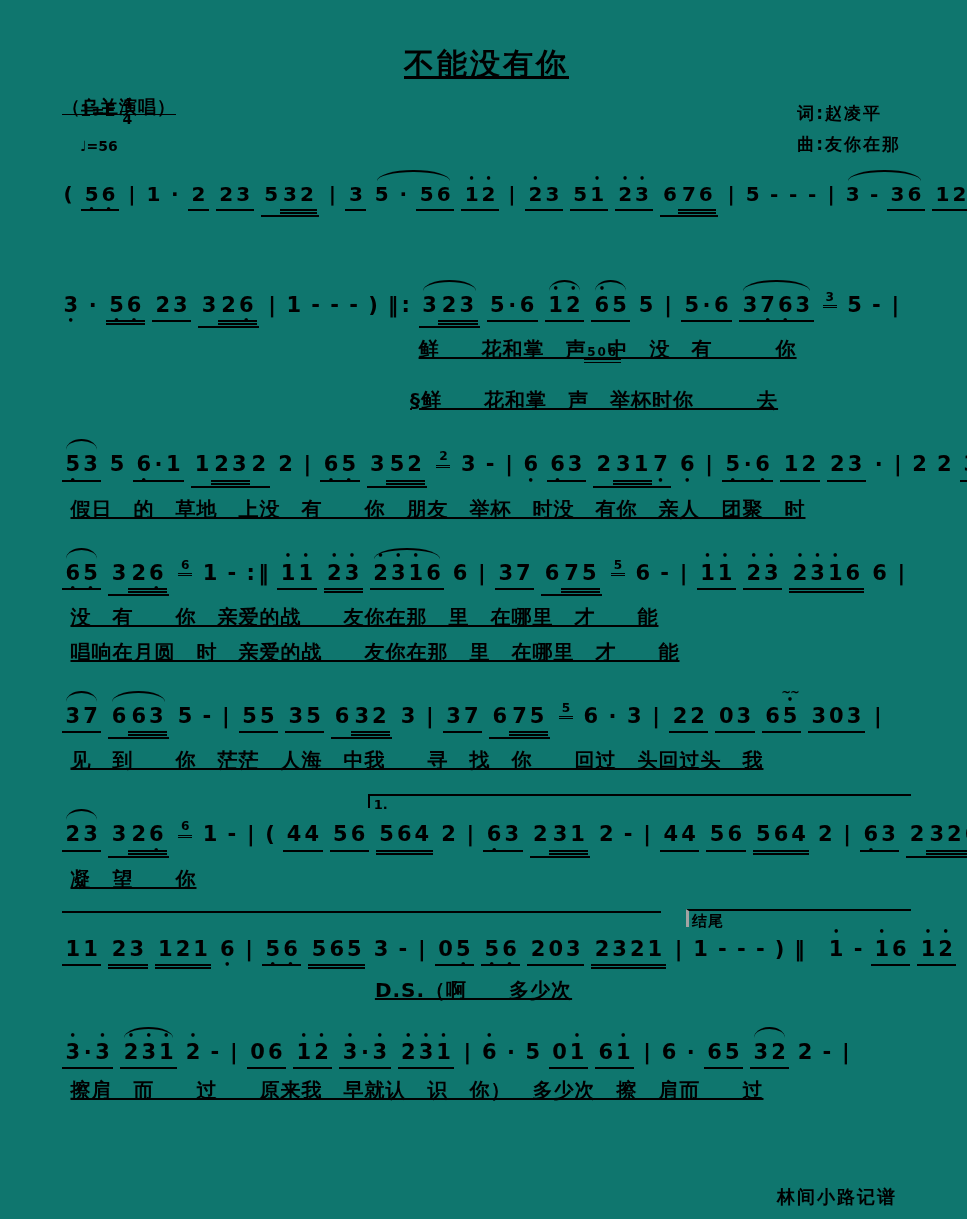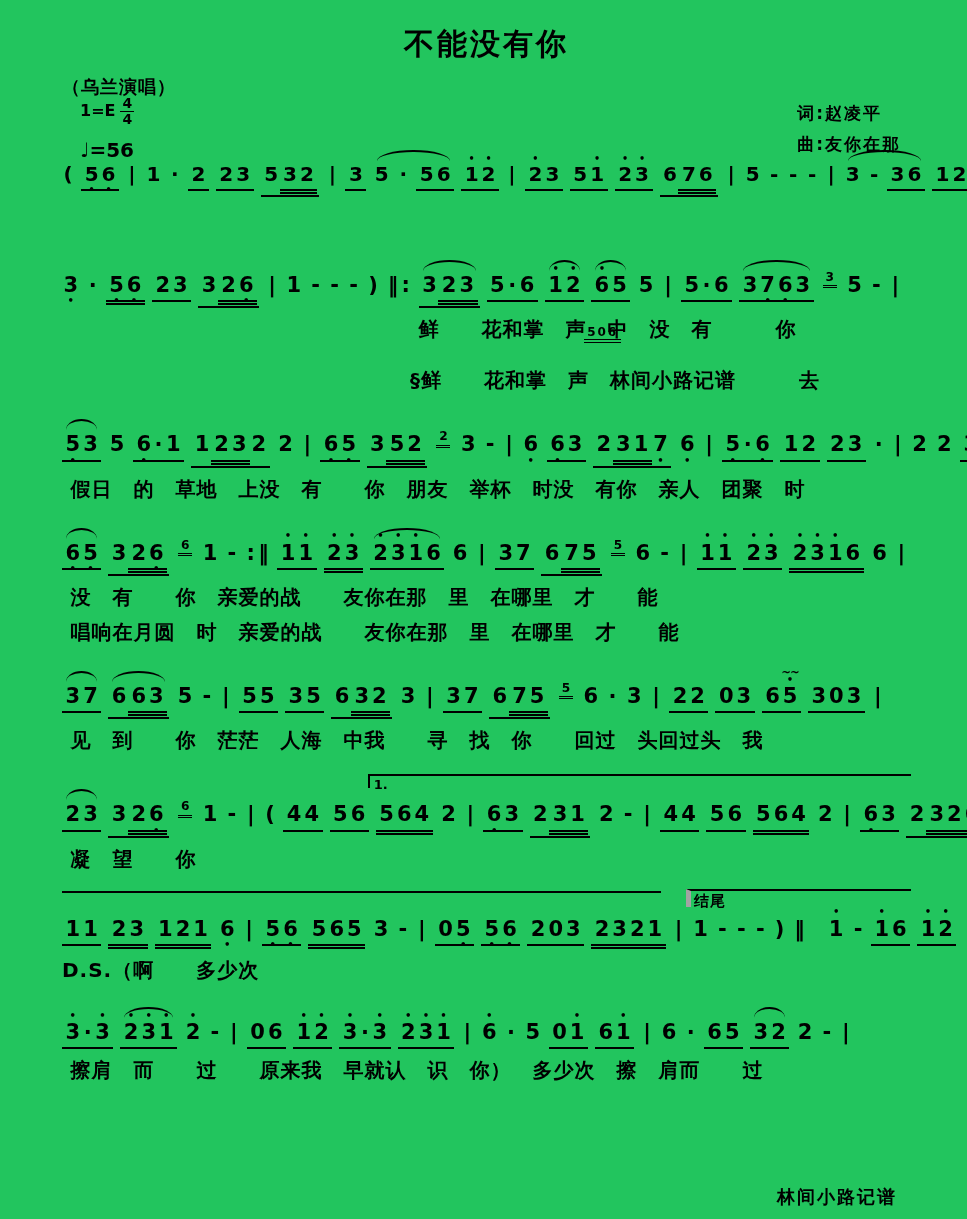--- a/index.html
+++ b/index.html
@@ -1,56 +1,56 @@
 <!DOCTYPE html>
 <html><head>
 <meta charset="utf-8">
 <style>
   html,body{margin:0;padding:0;background:#e8e8e8;}
-  .page{position:relative;width:967px;height:1219px;background:#22c55e;color:#000;
+  .page{position:relative;width:967px;height:1219px;background:#0f766e;color:#000;
         font-family:"DejaVu Sans","Liberation Sans",sans-serif;overflow:hidden;
-        padding:12px 56px 0 62px;box-sizing:border-box;}
+        padding:32px 56px 0 62px;box-sizing:border-box;text-decoration:underline;}
   .title{text-align:center;font-size:30px;font-weight:bold;letter-spacing:3px;margin-top:12px;}
   .subtitle{text-align:left;font-size:18px;font-weight:bold;margin-top:10px;letter-spacing:1px;}
   .credits{position:absolute;right:66px;top:98px;font-size:17px;font-weight:bold;line-height:1.8;letter-spacing:2px;}
   .keysig{position:absolute;left:80px;top:96px;font-size:16px;font-weight:bold;}
   .frac{display:inline-flex;flex-direction:column;align-items:center;vertical-align:middle;
         font-size:14px;line-height:1.1;margin-left:5px;}
   .frac .den{border-top:1.5px solid #000;padding:0 2px;}
-  .tempo{margin-top:10px;font-size:20px;font-weight:bold;}
+  .tempo{margin-top:10px;font-size:14px;font-weight:bold;}
   #score{margin-top:46px;}
   .system{position:relative;padding-top:16px;margin-bottom:18px;}
   .sys-0{margin-bottom:56px;}
   .sys-5{padding-top:26px;}
   .sys-6{padding-top:24px;}
   .notes{font-size:21px;font-weight:bold;white-space:nowrap;line-height:1.35;}
   .sys-0 .notes{font-size:20px;}
   .nt{position:relative;display:inline-block;padding:0 1.5px;min-width:9px;text-align:center;}
   .sp{display:inline-block;width:7px;}
   .u1{display:inline-block;border-bottom:2px solid #000;padding:0 2px 1px;}
   .u2{display:inline-block;border-bottom:5px double #000;padding:0 2px 1px;}
   .slur{display:inline-block;position:relative;}
   .slur::before{content:"";position:absolute;left:4px;right:4px;top:-11px;height:9px;
         border-top:2px solid #000;border-radius:50% 50% 0 0/100% 100% 0 0;}
   .grace{display:inline-block;font-size:58%;vertical-align:11px;border-bottom:3px double #000;
         padding:0 1px;margin:0 2px;}
   .da{position:absolute;left:50%;transform:translateX(-50%);top:-0.72em;font-size:48%;line-height:1;}
   .db{position:absolute;left:50%;transform:translateX(-50%);bottom:-0.70em;font-size:48%;line-height:1;}
   .sq::after{content:"~~";position:absolute;left:0;top:-1.5em;font-size:55%;letter-spacing:-1px;}
   .lyric{font-size:20px;font-weight:bold;margin-top:8px;white-space:nowrap;letter-spacing:1px;}
-  .lyric.right{text-align:left;padding-right:26px;}
+  .lyric.right{text-align:center;padding-right:26px;}
   .sys-1 .lyric:last-child{margin-top:24px;}
   .ann-506{position:absolute;left:61.5%;top:72px;font-size:12px;font-weight:bold;
         border-bottom:4px double #000;padding:0 3px;letter-spacing:2px;}
   .volta{position:absolute;left:36%;right:0;top:2px;height:12px;
         border-top:2px solid #000;border-left:2px solid #000;}
   .vlbl{position:relative;top:-2px;left:4px;font-size:13px;font-weight:bold;}
   .volta-cont{position:absolute;left:0;width:70.5%;top:0;height:0;border-top:2px solid #000;}
   .coda{position:absolute;left:73.5%;right:0;top:-2px;height:16px;
-        border-top:2px solid #000;border-left:5px solid #a3a3a3;}
+        border-top:2px solid #000;border-left:3px solid #a3a3a3;}
   .clbl{position:relative;top:0;left:3px;font-size:15px;font-weight:bold;letter-spacing:1px;}
   .footer{position:absolute;right:70px;top:1180px;text-align:center;font-size:18px;
         font-weight:bold;line-height:1.9;letter-spacing:2px;}
 </style>
 </head>
 <body>
 
 <div class="page">
   <div class="title">不能没有你</div>
   <div class="subtitle">（乌兰演唱）</div>
@@ -69,21 +69,21 @@
   </div>
 
   <div id="score">
       <div class="system sys-0">
         <div class="notes"><span class="nt">(</span><span class="sp"></span><span class="u1"><span class="nt">5<span class="db">•</span></span><span class="nt">6<span class="db">•</span></span></span><span class="sp"></span><span class="nt">|</span><span class="sp"></span><span class="nt">1</span><span class="sp"></span><span class="nt">·</span><span class="sp"></span><span class="u1"><span class="nt">2</span></span><span class="sp"></span><span class="u1"><span class="nt">2</span><span class="nt">3</span></span><span class="sp"></span><span class="u1"><span class="nt">5</span><span class="u2"><span class="nt">3</span><span class="nt">2</span></span></span><span class="sp"></span><span class="nt">|</span><span class="sp"></span><span class="u1"><span class="nt">3</span></span><span class="sp"></span><span class="slur"><span class="nt">5</span><span class="sp"></span><span class="nt">·</span><span class="sp"></span><span class="u1"><span class="nt">5</span><span class="nt">6</span></span></span><span class="sp"></span><span class="u1"><span class="nt">1<span class="da">•</span></span><span class="nt">2<span class="da">•</span></span></span><span class="sp"></span><span class="nt">|</span><span class="sp"></span><span class="u1"><span class="nt">2<span class="da">•</span></span><span class="nt">3</span></span><span class="sp"></span><span class="u1"><span class="nt">5</span><span class="nt">1<span class="da">•</span></span></span><span class="sp"></span><span class="u1"><span class="nt">2<span class="da">•</span></span><span class="nt">3<span class="da">•</span></span></span><span class="sp"></span><span class="u1"><span class="nt">6</span><span class="u2"><span class="nt">7</span><span class="nt">6</span></span></span><span class="sp"></span><span class="nt">|</span><span class="sp"></span><span class="nt">5</span><span class="sp"></span><span class="nt">-</span><span class="sp"></span><span class="nt">-</span><span class="sp"></span><span class="nt">-</span><span class="sp"></span><span class="nt">|</span><span class="sp"></span><span class="slur"><span class="nt">3</span><span class="sp"></span><span class="nt">-</span><span class="sp"></span><span class="u1"><span class="nt">3</span><span class="nt">6</span></span></span><span class="sp"></span><span class="u1"><span class="nt">1</span><span class="nt">2</span></span><span class="sp"></span><span class="sp"></span><span class="sp"></span></div>
       </div>
       <div class="system sys-1">
         <div class="ann-506">506</div>
         <div class="notes"><span class="nt">3<span class="db">•</span></span><span class="sp"></span><span class="nt">·</span><span class="sp"></span><span class="u2"><span class="nt">5<span class="db">•</span></span><span class="nt">6<span class="db">•</span></span></span><span class="sp"></span><span class="u1"><span class="nt">2</span><span class="nt">3</span></span><span class="sp"></span><span class="u1"><span class="nt">3</span><span class="u2"><span class="nt">2</span><span class="nt">6<span class="db">•</span></span></span></span><span class="sp"></span><span class="nt">|</span><span class="sp"></span><span class="nt">1</span><span class="sp"></span><span class="nt">-</span><span class="sp"></span><span class="nt">-</span><span class="sp"></span><span class="nt">-</span><span class="sp"></span><span class="nt">)</span><span class="sp"></span><span class="nt">‖</span><span class="nt">:</span><span class="sp"></span><span class="slur"><span class="u1"><span class="nt">3</span><span class="u2"><span class="nt">2</span><span class="nt">3</span></span></span></span><span class="sp"></span><span class="u1"><span class="nt">5</span><span class="nt">·</span><span class="nt">6</span></span><span class="sp"></span><span class="slur"><span class="u1"><span class="nt">1<span class="da">•</span></span><span class="nt">2<span class="da">•</span></span></span></span><span class="sp"></span><span class="slur"><span class="u1"><span class="nt">6<span class="da">•</span></span><span class="nt">5</span></span></span><span class="sp"></span><span class="nt">5</span><span class="sp"></span><span class="nt">|</span><span class="sp"></span><span class="u1"><span class="nt">5</span><span class="nt">·</span><span class="nt">6</span></span><span class="sp"></span><span class="slur"><span class="u1"><span class="nt">3</span><span class="nt">7<span class="db">•</span></span><span class="nt">6<span class="db">•</span></span><span class="nt">3</span></span></span><span class="sp"></span><span class="grace"><span class="nt">3</span></span><span class="sp"></span><span class="nt">5</span><span class="sp"></span><span class="nt">-</span><span class="sp"></span><span class="nt">|</span></div>
         <div class="lyric" style="padding-left: 42%;">鲜　　花和掌　声　中　没　有　　　你</div>
-        <div class="lyric" style="padding-left: 41%;">§鲜　　花和掌　声　林间小路记谱　　　去</div>
+        <div class="lyric" style="padding-left: 41%;">§鲜　　花和掌　声　举杯时你　　　去</div>
       </div>
       <div class="system sys-2">
         <div class="notes"><span class="slur"><span class="u1"><span class="nt">5<span class="db">•</span></span><span class="nt">3</span></span></span><span class="sp"></span><span class="nt">5</span><span class="sp"></span><span class="u1"><span class="nt">6<span class="db">•</span></span><span class="nt">·</span><span class="nt">1</span></span><span class="sp"></span><span class="u1"><span class="nt">1</span><span class="u2"><span class="nt">2</span><span class="nt">3</span></span><span class="nt">2</span></span><span class="sp"></span><span class="nt">2</span><span class="sp"></span><span class="nt">|</span><span class="sp"></span><span class="u1"><span class="nt">6<span class="db">•</span></span><span class="nt">5<span class="db">•</span></span></span><span class="sp"></span><span class="u1"><span class="nt">3</span><span class="u2"><span class="nt">5</span><span class="nt">2</span></span></span><span class="sp"></span><span class="grace"><span class="nt">2</span></span><span class="sp"></span><span class="nt">3</span><span class="sp"></span><span class="nt">-</span><span class="sp"></span><span class="nt">|</span><span class="sp"></span><span class="nt">6<span class="db">•</span></span><span class="sp"></span><span class="u1"><span class="nt">6<span class="db">•</span></span><span class="nt">3</span></span><span class="sp"></span><span class="u1"><span class="nt">2</span><span class="u2"><span class="nt">3</span><span class="nt">1</span></span><span class="nt">7<span class="db">•</span></span></span><span class="sp"></span><span class="nt">6<span class="db">•</span></span><span class="sp"></span><span class="nt">|</span><span class="sp"></span><span class="u1"><span class="nt">5<span class="db">•</span></span><span class="nt">·</span><span class="nt">6<span class="db">•</span></span></span><span class="sp"></span><span class="u1"><span class="nt">1</span><span class="nt">2</span></span><span class="sp"></span><span class="u1"><span class="nt">2</span><span class="nt">3</span></span><span class="sp"></span><span class="nt">·</span><span class="sp"></span><span class="nt">|</span><span class="sp"></span><span class="nt">2</span><span class="sp"></span><span class="nt">2</span><span class="sp"></span><span class="u1"><span class="nt">3</span></span><span class="sp"></span><span class="sp"></span><span class="sp"></span></div>
         <div class="lyric" style="padding-left: 1%;">假日　的　草地　上没　有　　你　朋友　举杯　时没　有你　亲人　团聚　时</div>
       </div>
       <div class="system sys-3">
         <div class="notes"><span class="slur"><span class="u1"><span class="nt">6<span class="db">•</span></span><span class="nt">5<span class="db">•</span></span></span></span><span class="sp"></span><span class="u1"><span class="nt">3</span><span class="u2"><span class="nt">2</span><span class="nt">6<span class="db">•</span></span></span></span><span class="sp"></span><span class="grace"><span class="nt">6</span></span><span class="sp"></span><span class="nt">1</span><span class="sp"></span><span class="nt">-</span><span class="sp"></span><span class="nt">:</span><span class="nt">‖</span><span class="sp"></span><span class="u1"><span class="nt">1<span class="da">•</span></span><span class="nt">1<span class="da">•</span></span></span><span class="sp"></span><span class="u2"><span class="nt">2<span class="da">•</span></span><span class="nt">3<span class="da">•</span></span></span><span class="sp"></span><span class="slur"><span class="u1"><span class="nt">2<span class="da">•</span></span><span class="nt">3<span class="da">•</span></span><span class="nt">1<span class="da">•</span></span><span class="nt">6</span></span></span><span class="sp"></span><span class="nt">6</span><span class="sp"></span><span class="nt">|</span><span class="sp"></span><span class="u1"><span class="nt">3</span><span class="nt">7</span></span><span class="sp"></span><span class="u1"><span class="nt">6</span><span class="u2"><span class="nt">7</span><span class="nt">5</span></span></span><span class="sp"></span><span class="grace"><span class="nt">5</span></span><span class="sp"></span><span class="nt">6</span><span class="sp"></span><span class="nt">-</span><span class="sp"></span><span class="nt">|</span><span class="sp"></span><span class="u1"><span class="nt">1<span class="da">•</span></span><span class="nt">1<span class="da">•</span></span></span><span class="sp"></span><span class="u1"><span class="nt">2<span class="da">•</span></span><span class="nt">3<span class="da">•</span></span></span><span class="sp"></span><span class="u2"><span class="nt">2<span class="da">•</span></span><span class="nt">3<span class="da">•</span></span><span class="nt">1<span class="da">•</span></span><span class="nt">6</span></span><span class="sp"></span><span class="nt">6</span><span class="sp"></span><span class="nt">|</span></div>
         <div class="lyric" style="padding-left: 1%;">没　有　　你　亲爱的战　　友你在那　里　在哪里　才　　能</div>
         <div class="lyric" style="padding-left: 1%;">唱响在月圆　时　亲爱的战　　友你在那　里　在哪里　才　　能</div>
       </div>

